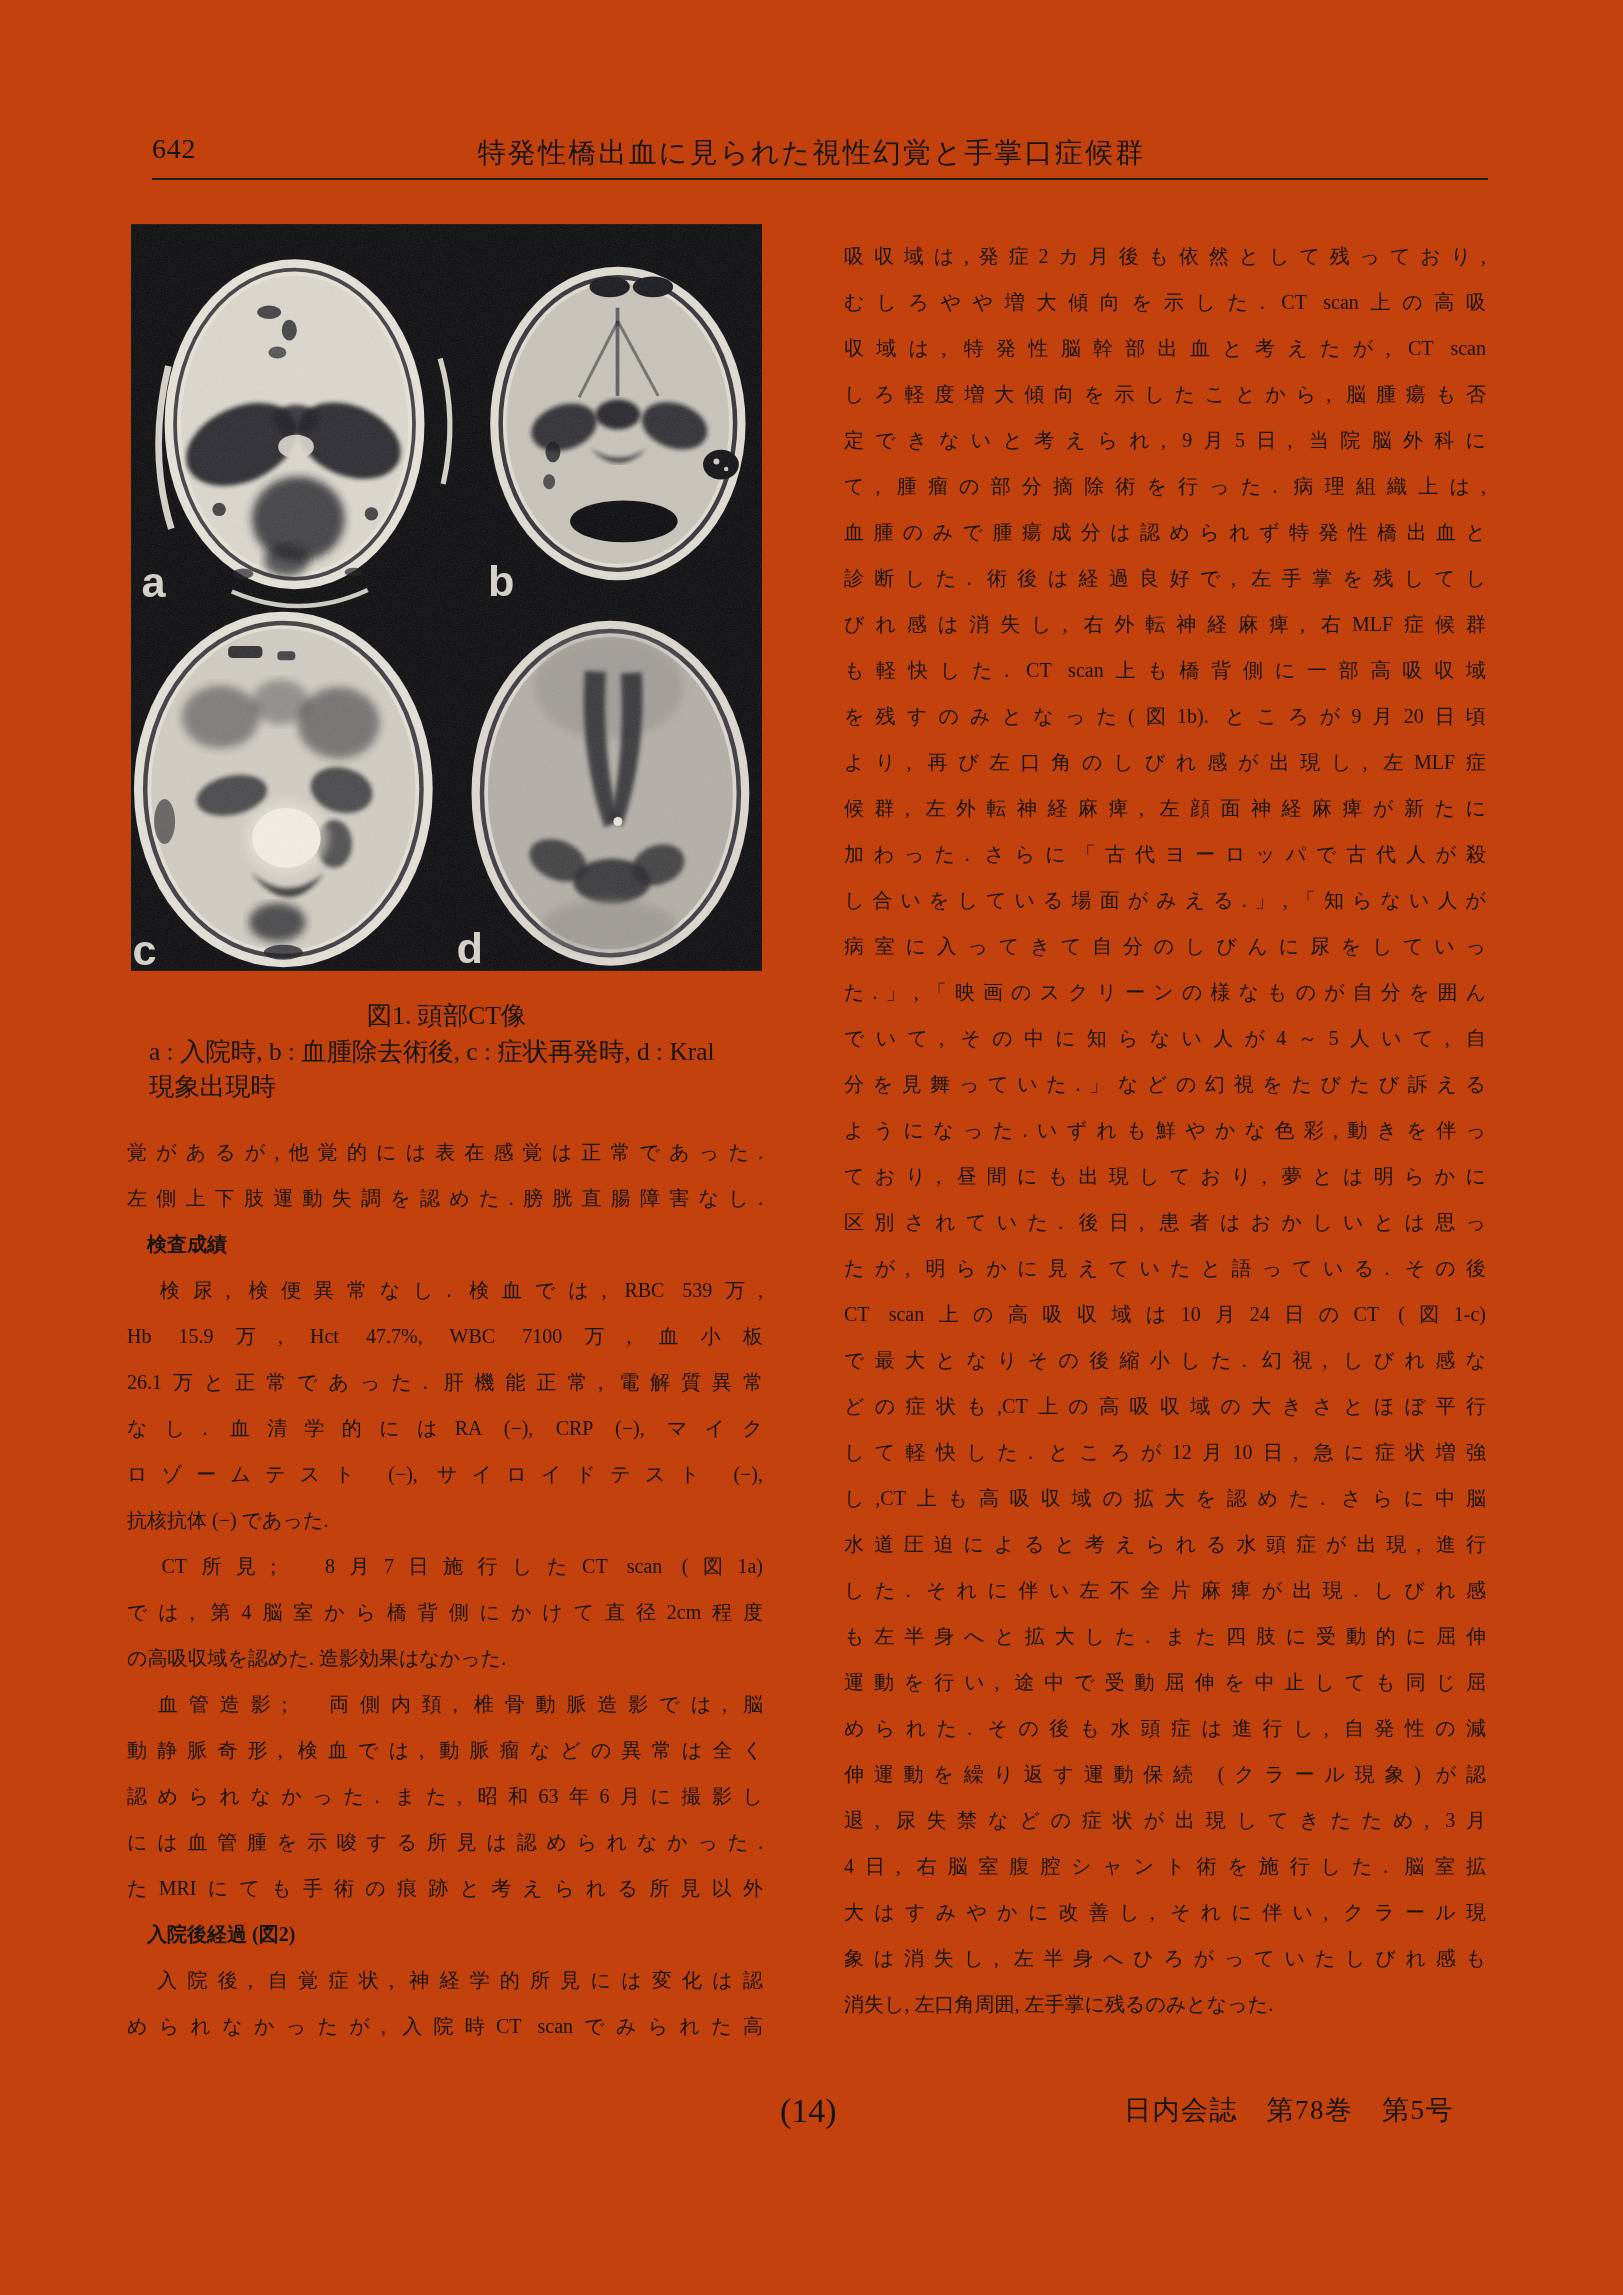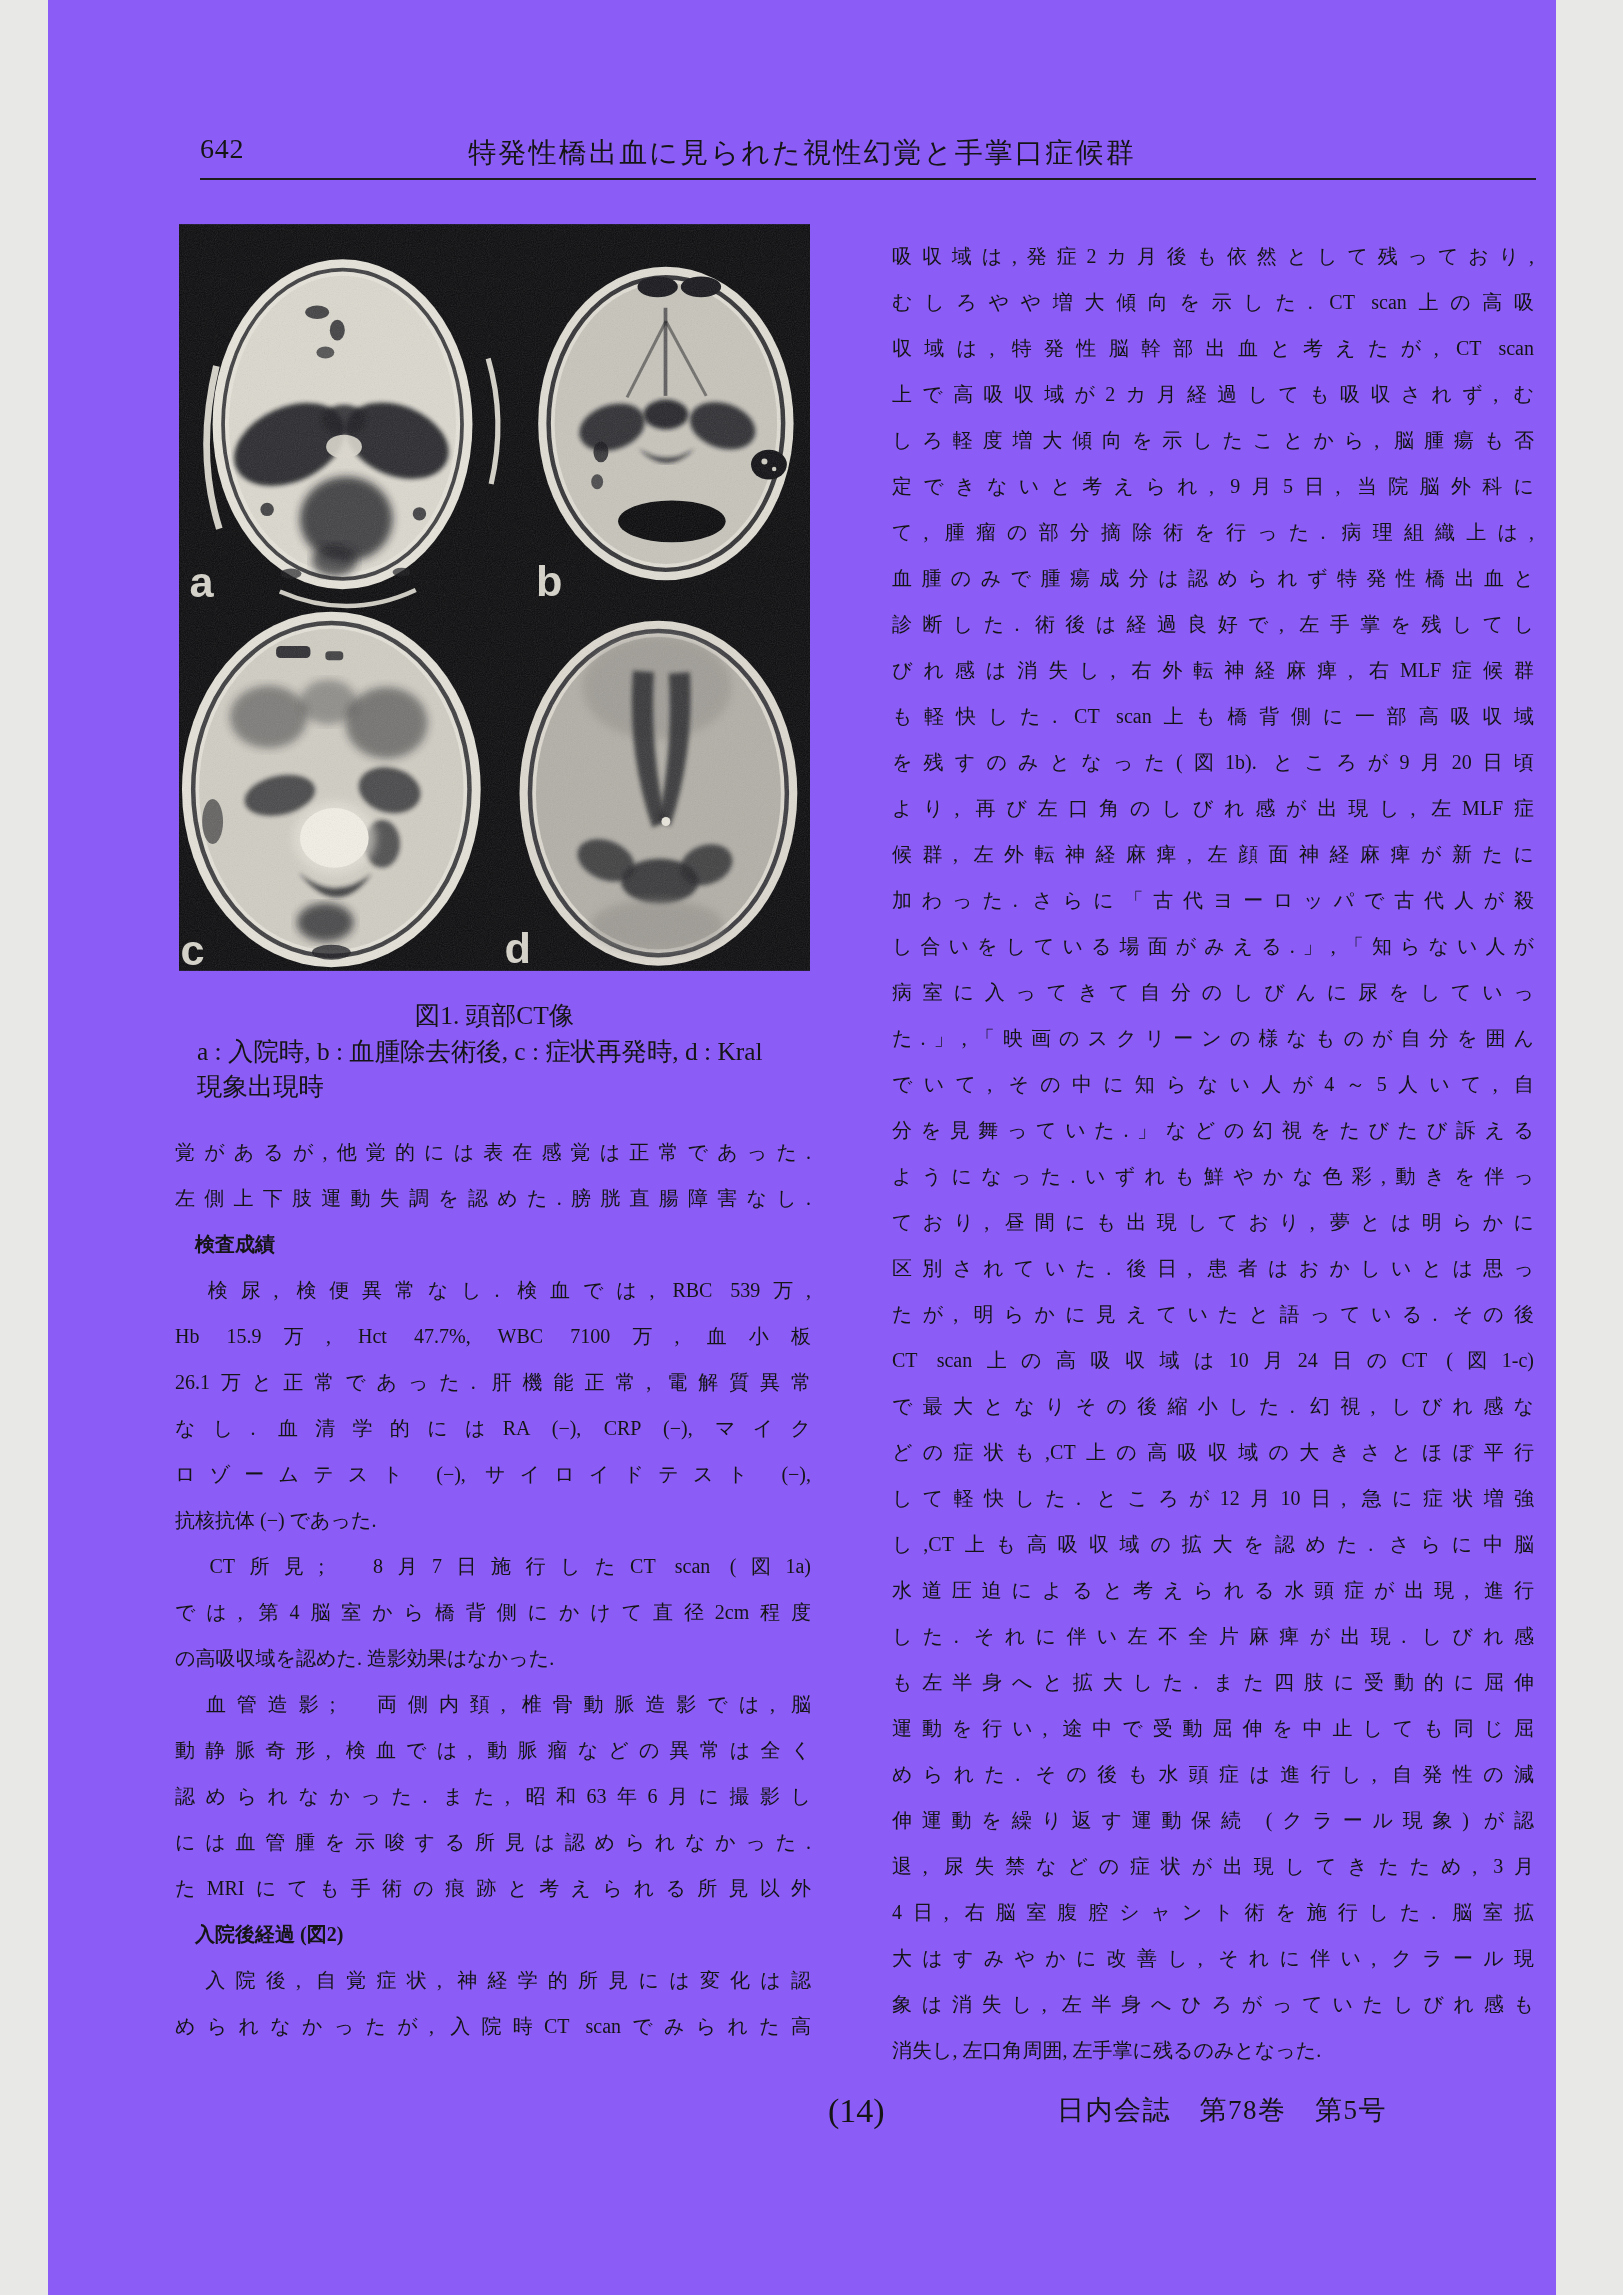--- a/index.html
+++ b/index.html
@@ -1,17 +1,17 @@
 <!DOCTYPE html>
 <html style="font-size:12px"><head>
 <meta charset="utf-8">
 <style>
   html,body{margin:0;padding:0;background:#e8e8e6;}
-  .page{position:relative;width:1508px;height:2295px;background:#8b5cf6;
-        font-family:"Liberation Serif","DejaVu Serif",serif;color:#151515;overflow:hidden;margin-left:48px;}
+  .page{position:relative;width:1623px;height:2295px;background:#c2410c;
+        font-family:"Liberation Serif","DejaVu Serif",serif;color:#151515;overflow:hidden;}
   .hdr-num{position:absolute;left:152px;top:133px;font-size:28px;letter-spacing:0.7px;}
   .hdr-title{position:absolute;left:0;right:0;top:134px;text-align:center;font-size:28px;letter-spacing:2.2px;}
   .rule{position:absolute;left:152px;top:178px;width:1336px;height:2.2px;background:#1c1c1c;}
   .fig{position:absolute;left:131px;top:224px;width:631px;height:747px;}
   .cap{position:absolute;font-size:25.4px;line-height:33px;}
   .cap-title{left:131px;top:999px;width:631px;text-align:center;}
   .cap-l1{left:149px;top:1035px;width:631px;}
   .cap-l2{left:149px;top:1070px;width:631px;}
   .col{position:absolute;font-size:20px;}
   .col-left{left:127px;top:1129px;width:636px;}
@@ -164,21 +164,20 @@
     <div class="ln">たMRIにても手術の痕跡と考えられる所見以外</div>
     <div class="ln hd">　入院後経過 (図2)</div>
     <div class="ln">　入院後, 自覚症状, 神経学的所見には変化は認</div>
     <div class="ln">められなかったが, 入院時CT scanでみられた高</div>
   </div>
 
   <div class="col col-right">
     <div class="ln">吸収域は,発症2カ月後も依然として残っており,</div>
     <div class="ln">むしろやや増大傾向を示した. CT scan上の高吸</div>
     <div class="ln">収域は, 特発性脳幹部出血と考えたが, CT scan</div>
-    <div class="ln">上で高吸収域が2カ月経過しても吸収されず, む</div>
     <div class="ln">しろ軽度増大傾向を示したことから, 脳腫瘍も否</div>
     <div class="ln">定できないと考えられ, 9月5日, 当院脳外科に</div>
     <div class="ln">て, 腫瘤の部分摘除術を行った. 病理組織上は,</div>
     <div class="ln">血腫のみで腫瘍成分は認められず特発性橋出血と</div>
     <div class="ln">診断した. 術後は経過良好で, 左手掌を残してし</div>
     <div class="ln">びれ感は消失し, 右外転神経麻痺, 右MLF症候群</div>
     <div class="ln">も軽快した. CT scan上も橋背側に一部高吸収域</div>
     <div class="ln">を残すのみとなった(図1b). ところが9月20日頃</div>
     <div class="ln">より, 再び左口角のしびれ感が出現し, 左MLF症</div>
     <div class="ln">候群, 左外転神経麻痺, 左顔面神経麻痺が新たに</div>

